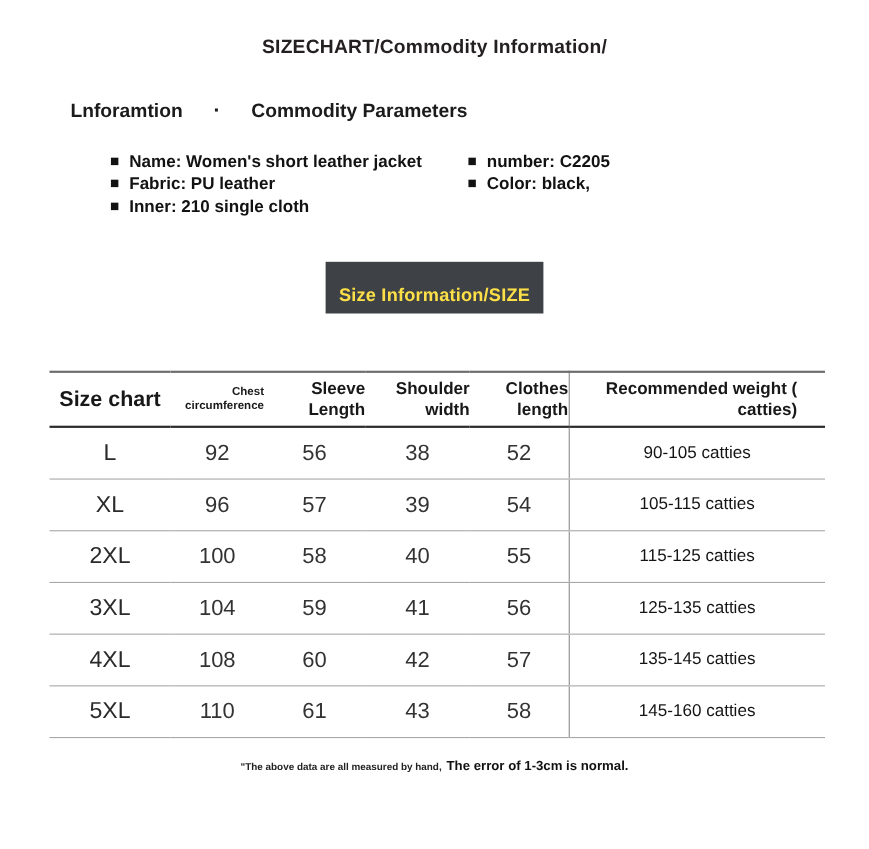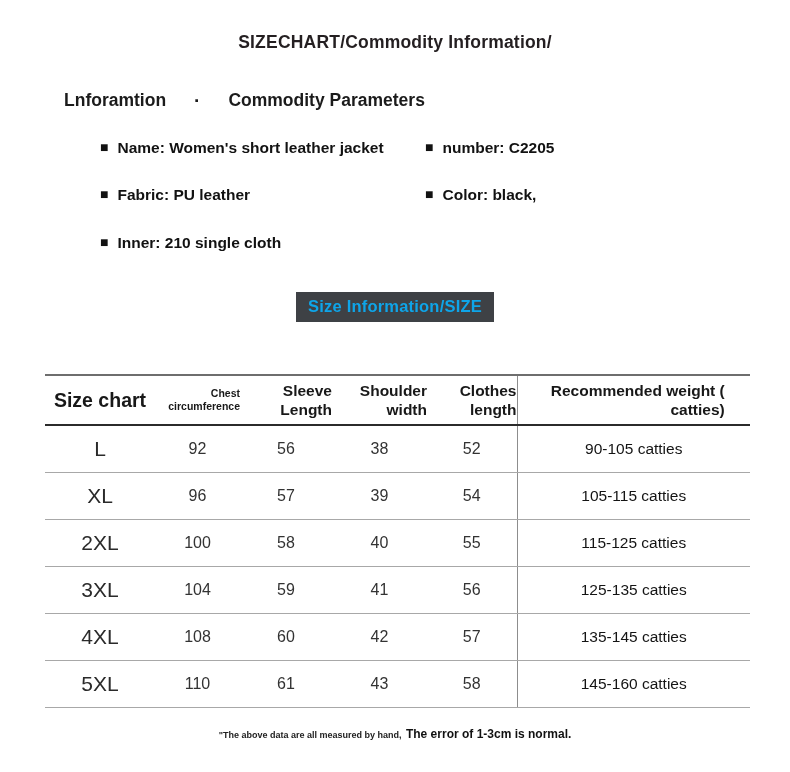--- a/index.html
+++ b/index.html
@@ -15,31 +15,31 @@
   }
   
   .section-header{
     margin:37px 0 0 64px;display:flex;align-items:center;gap:28px;
     font-size:17.5px;font-weight:bold;color:#1b1b1b;
   }
   .section-header .dot{font-size:19px;line-height:1;}
   
   .params{
     margin:27px 0 0 100px;display:grid;grid-template-columns:325px 1fr;
-    row-gap:27px;align-items:center;
+    align-items:center;
     font-size:15.5px;font-weight:bold;color:#121212;
   }
   .param{line-height:1.32;}
   .param-left{max-width:288px;}
   .sq{font-size:14px;margin-right:9px;position:relative;top:-1px;}
   
   .banner-wrap{margin-top:39px;text-align:center;}
   .banner{
-    display:inline-block;background:#3e4145;color:#0ea5e9;
-    font-size:16.5px;font-weight:bold;padding:5px 12px 6px 12px;letter-spacing:.2px;
+    display:inline-block;background:#3e4145;color:#fde047;
+    font-size:16.5px;font-weight:bold;padding:22px 12px 6px 12px;letter-spacing:.2px;
   }
   
   table.size-table{
     margin:52px 0 0 45px;width:705px;border-collapse:collapse;table-layout:fixed;
     border-top:2px solid #6e6e6e;
   }
   .size-table thead th{
     height:48px;vertical-align:middle;font-weight:bold;color:#181818;
     border-bottom:2.5px solid #2b2b2b;text-align:center;padding:0;
   }
@@ -47,21 +47,21 @@
     height:46px;vertical-align:middle;text-align:center;
     border-bottom:1.5px solid #a8a8a8;padding:0;
   }
   .col-last{border-left:1.5px solid #8d8d8d;}
   .th-size{font-size:19.5px;text-align:left;padding-left:8px;}
   .th-small{font-size:10.5px;line-height:1.3;}
   .th-mid{font-size:15.5px;line-height:1.25;}
   .th-inner{display:inline-block;text-align:right;}
   .th-rec .th-inner{max-width:182px;}
   .c-size{font-size:21px;font-weight:400;color:#2a2a2a;}
-  .c-num{font-size:16px;font-weight:400;color:#333333;}
+  .c-num{font-size:20px;font-weight:400;color:#333333;}
   .c-cat{font-size:15.5px;font-weight:normal;color:#141414;}
   
   .footnote{margin-top:16px;text-align:center;white-space:nowrap;}
   .footnote .small{font-size:9px;font-weight:bold;color:#222;}
   .footnote .emph{font-size:12px;font-weight:bold;color:#111;margin-left:0;}
 </style>
 </head>
 <body>
 
 <div class="page-title">SIZECHART/Commodity Information/</div>

